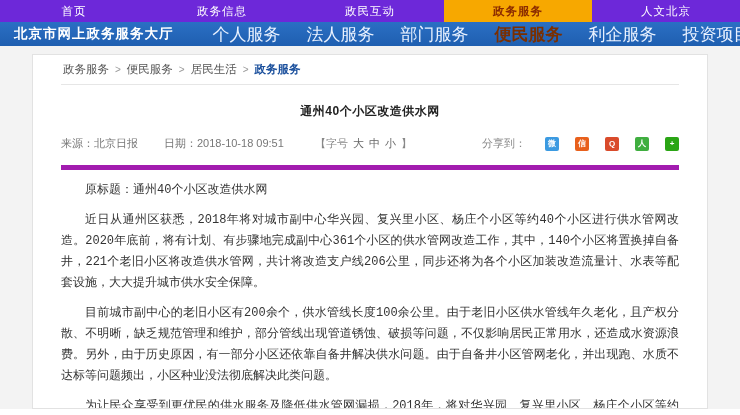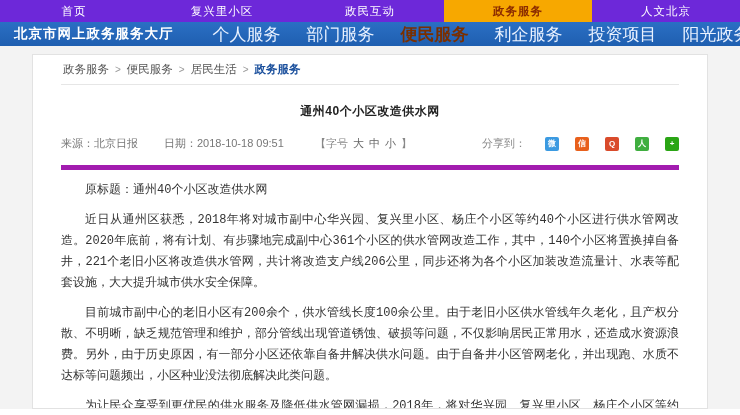--- a/index.html
+++ b/index.html
@@ -161,30 +161,31 @@
     color: #333;
     text-align: justify;
   }
   .body-text p { margin: 0 0 9px 0; text-indent: 2em; font-family: Liberation Mono, monospace; }
 </style>
 </head>
 <body>
 
 <div class="topnav">
   <div class="item">首页</div>
-  <div class="item">复兴里小区</div>
+  <div class="item">政务信息</div>
   <div class="item">政民互动</div>
   <div class="item active">政务服务</div>
   <div class="item">人文北京</div>
 </div>
 
 <div class="headerbar">
   <div class="site-title">北京市网上政务服务大厅</div>
   <div class="headernav">
     <div class="hitem">个人服务</div>
+    <div class="hitem">法人服务</div>
     <div class="hitem">部门服务</div>
     <div class="hitem active">便民服务</div>
     <div class="hitem">利企服务</div>
     <div class="hitem">投资项目</div>
     <div class="hitem">阳光政务</div>
   </div>
 </div>
 
 <div class="page">
   <div class="card">

